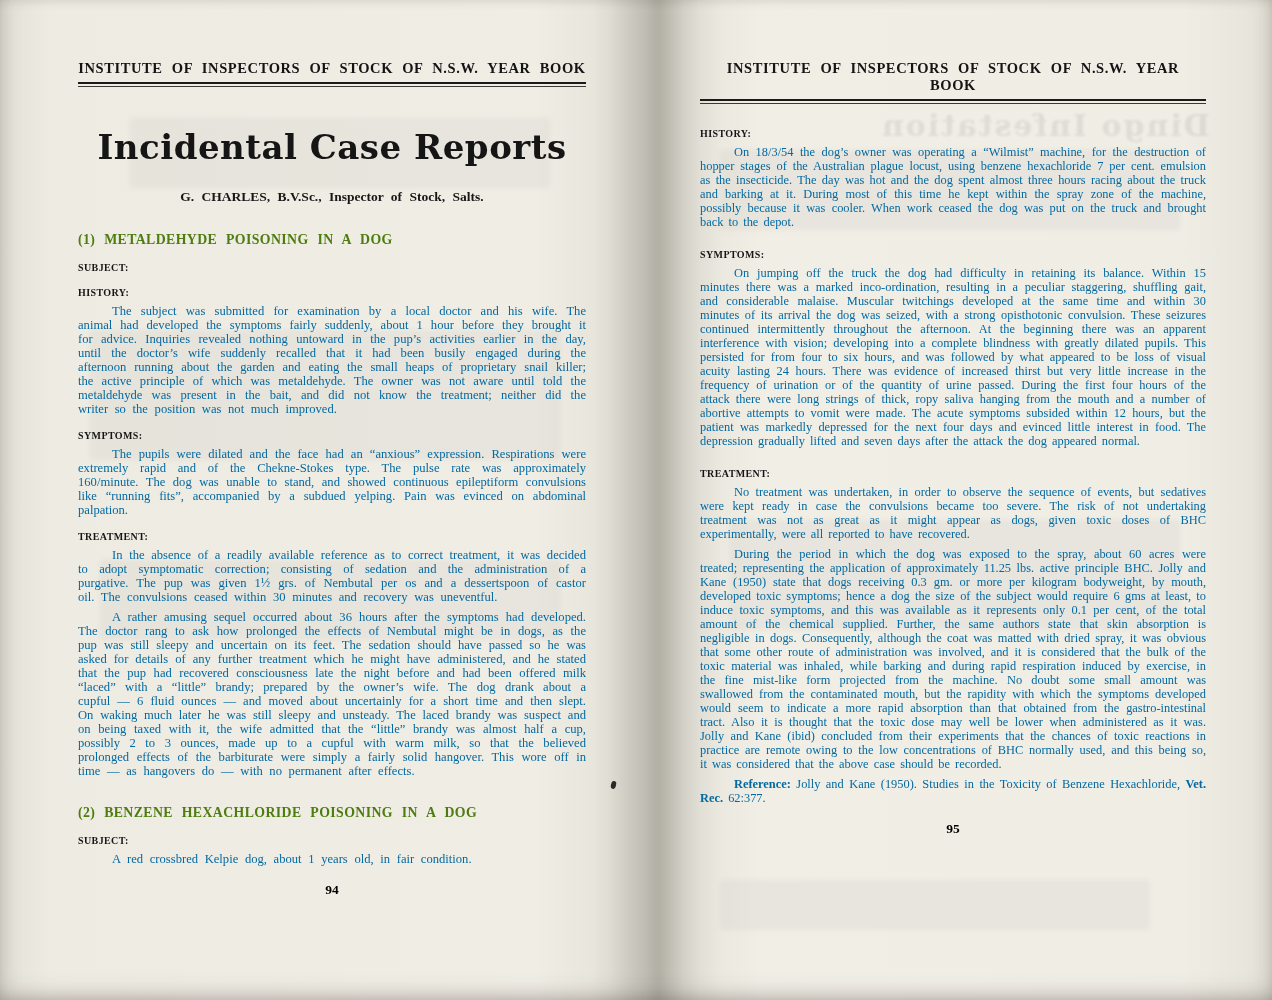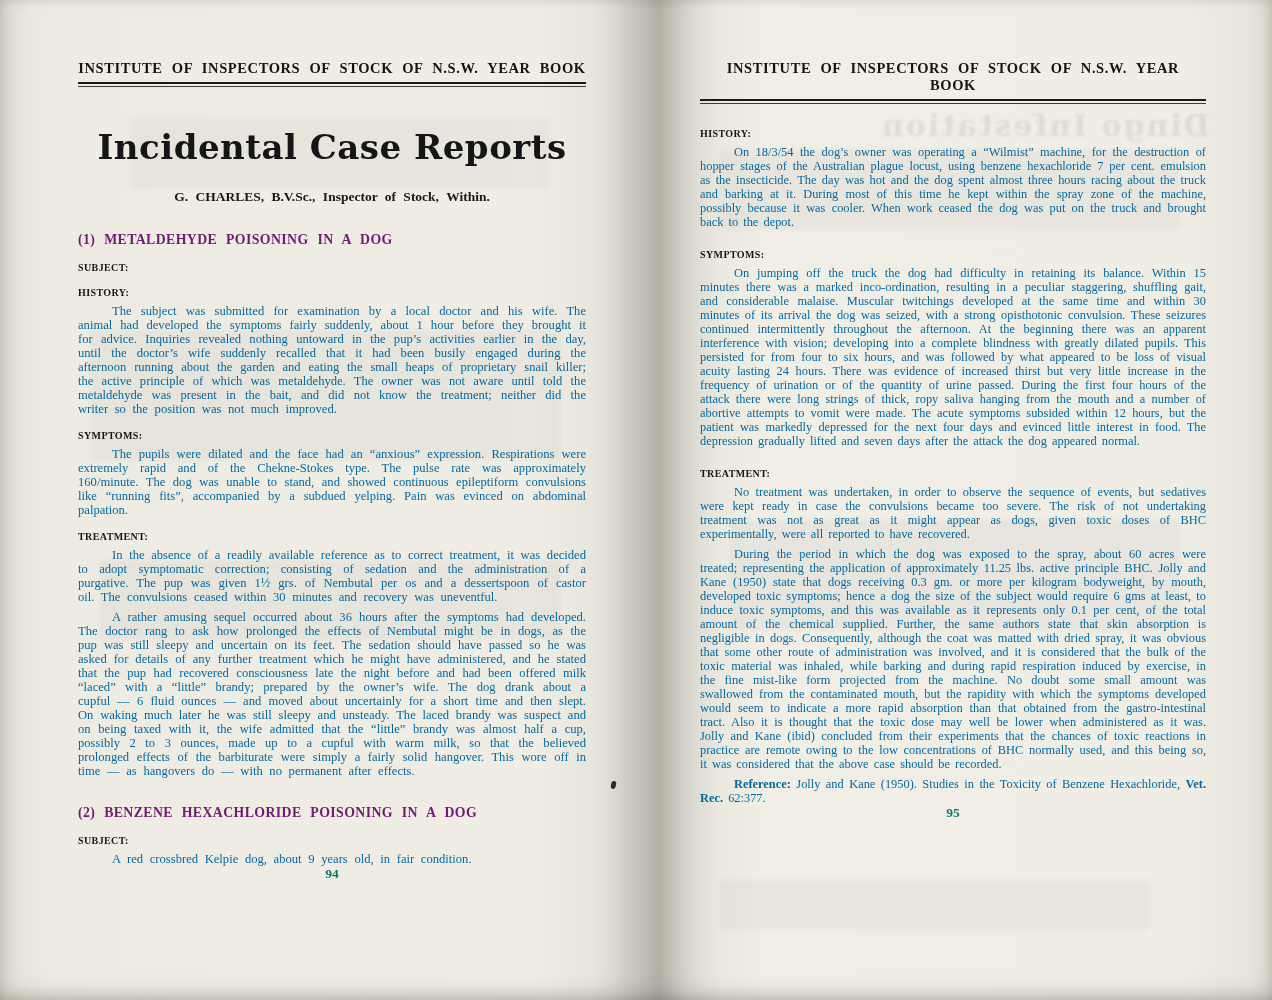--- a/index.html
+++ b/index.html
@@ -42,34 +42,34 @@
     font-family:"DejaVu Serif", serif;
     font-weight:bold;font-size:34px;text-align:center;
     margin-top:40px;letter-spacing:0.5px;color:#151515;
   }
   .byline{
     font-weight:bold;font-size:13.5px;text-align:center;
     margin-top:22px;word-spacing:4px;color:#171717;
   }
   .section-heading{
     font-weight:bold;font-size:13.8px;margin-top:27px;
-    letter-spacing:0.4px;word-spacing:5px;color:#701a75;
+    letter-spacing:0.4px;word-spacing:5px;color:#4d7c0f;
   }
   .field-label{
     font-weight:bold;font-size:10px;margin-top:14px;
     letter-spacing:0.4px;color:#151515;
   }
   .body-text{
     font-size:12.6px;line-height:14px;text-align:justify;
     text-indent:34px;margin:6px 0 0 0;color:#0369a1;word-spacing:3.5px;
   }
   .page-right .body-text{font-size:12.4px;word-spacing:2px;}
   .page-number{
     text-align:center;font-size:13.5px;font-weight:bold;
-    margin-top:0;color:#0f766e;
+    margin-top:16px;color:#000000;
   }
   .reference .ref-label{font-weight:bold;}
   .reference .ref-journal{font-weight:bold;}
 
   
   .ghost{
     position:absolute;pointer-events:none;color:rgba(75,72,80,0.10);
     font-weight:bold;filter:blur(1.3px);transform:scaleX(-1);
     font-family:"DejaVu Serif", serif;white-space:nowrap;
   }
@@ -97,39 +97,39 @@
 <div class="smudge" style="left:730px;top:520px;width:450px;height:110px;"></div>
 <div class="smudge" style="left:720px;top:880px;width:430px;height:50px;"></div>
 <div class="ink-dot"></div>
 
 <div class="page page-left">
   <div class="running-head">INSTITUTE OF INSPECTORS OF STOCK OF N.S.W. YEAR BOOK</div>
   <div class="rule-thick"></div>
   <div class="rule-thin"></div>
 
   <div class="article-title">Incidental Case Reports</div>
-  <div class="byline">G. CHARLES, B.V.Sc., Inspector of Stock, Within.</div>
+  <div class="byline">G. CHARLES, B.V.Sc., Inspector of Stock, Salts.</div>
 
   <div class="section-heading">(1) METALDEHYDE POISONING IN A DOG</div>
 
   <div class="field-label">SUBJECT:</div>
 
   <div class="field-label">HISTORY:</div>
   <p class="body-text">The subject was submitted for examination by a local doctor and his wife. The animal had developed the symptoms fairly suddenly, about 1 hour before they brought it for advice. Inquiries revealed nothing untoward in the pup’s activities earlier in the day, until the doctor’s wife suddenly recalled that it had been busily engaged during the afternoon running about the garden and eating the small heaps of proprietary snail killer; the active principle of which was metaldehyde. The owner was not aware until told the metaldehyde was present in the bait, and did not know the treatment; neither did the writer so the position was not much improved.</p>
 
   <div class="field-label">SYMPTOMS:</div>
   <p class="body-text">The pupils were dilated and the face had an “anxious” expression. Respirations were extremely rapid and of the Chekne-Stokes type. The pulse rate was approximately 160/minute. The dog was unable to stand, and showed continuous epileptiform convulsions like “running fits”, accompanied by a subdued yelping. Pain was evinced on abdominal palpation.</p>
 
   <div class="field-label">TREATMENT:</div>
   <p class="body-text">In the absence of a readily available reference as to correct treatment, it was decided to adopt symptomatic correction; consisting of sedation and the administration of a purgative. The pup was given 1½ grs. of Nembutal per os and a dessertspoon of castor oil. The convulsions ceased within 30 minutes and recovery was uneventful.</p>
   <p class="body-text">A rather amusing sequel occurred about 36 hours after the symptoms had developed. The doctor rang to ask how prolonged the effects of Nembutal might be in dogs, as the pup was still sleepy and uncertain on its feet. The sedation should have passed so he was asked for details of any further treatment which he might have administered, and he stated that the pup had recovered consciousness late the night before and had been offered milk “laced” with a “little” brandy; prepared by the owner’s wife. The dog drank about a cupful — 6 fluid ounces — and moved about uncertainly for a short time and then slept. On waking much later he was still sleepy and unsteady. The laced brandy was suspect and on being taxed with it, the wife admitted that the “little” brandy was almost half a cup, possibly 2 to 3 ounces, made up to a cupful with warm milk, so that the believed prolonged effects of the barbiturate were simply a fairly solid hangover. This wore off in time — as hangovers do — with no permanent after effects.</p>
 
   <div class="section-heading">(2) BENZENE HEXACHLORIDE POISONING IN A DOG</div>
   <div class="field-label">SUBJECT:</div>
-  <p class="body-text">A red crossbred Kelpie dog, about 9 years old, in fair condition.</p>
+  <p class="body-text">A red crossbred Kelpie dog, about 1 years old, in fair condition.</p>
 
   <div class="page-number">94</div>
 </div>
 
 <div class="page page-right">
   <div class="running-head">INSTITUTE OF INSPECTORS OF STOCK OF N.S.W. YEAR BOOK</div>
   <div class="rule-thick"></div>
   <div class="rule-thin"></div>
 
   <div class="field-label" style="margin-top:24px;">HISTORY:</div>

